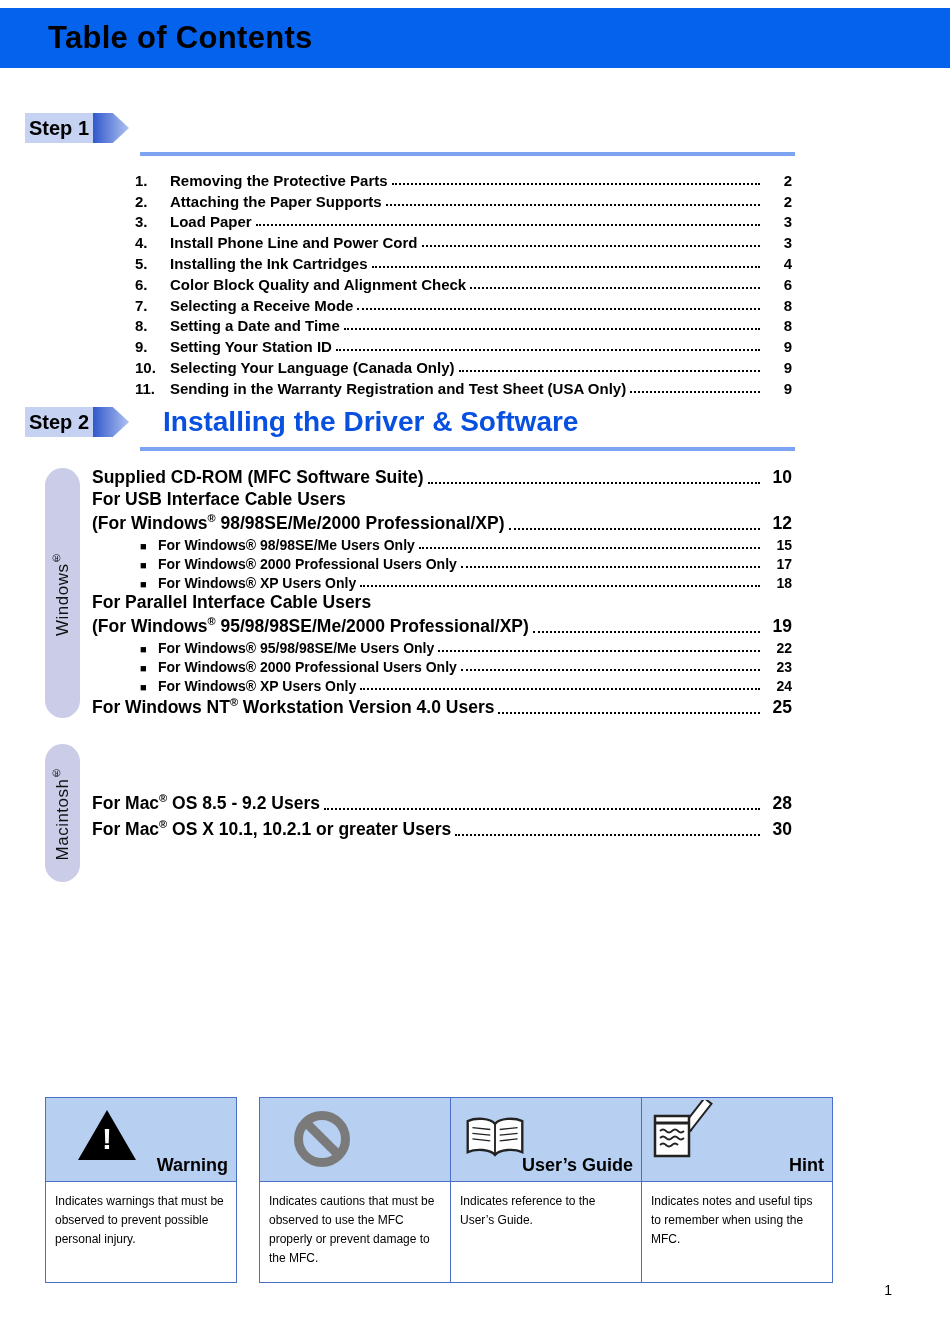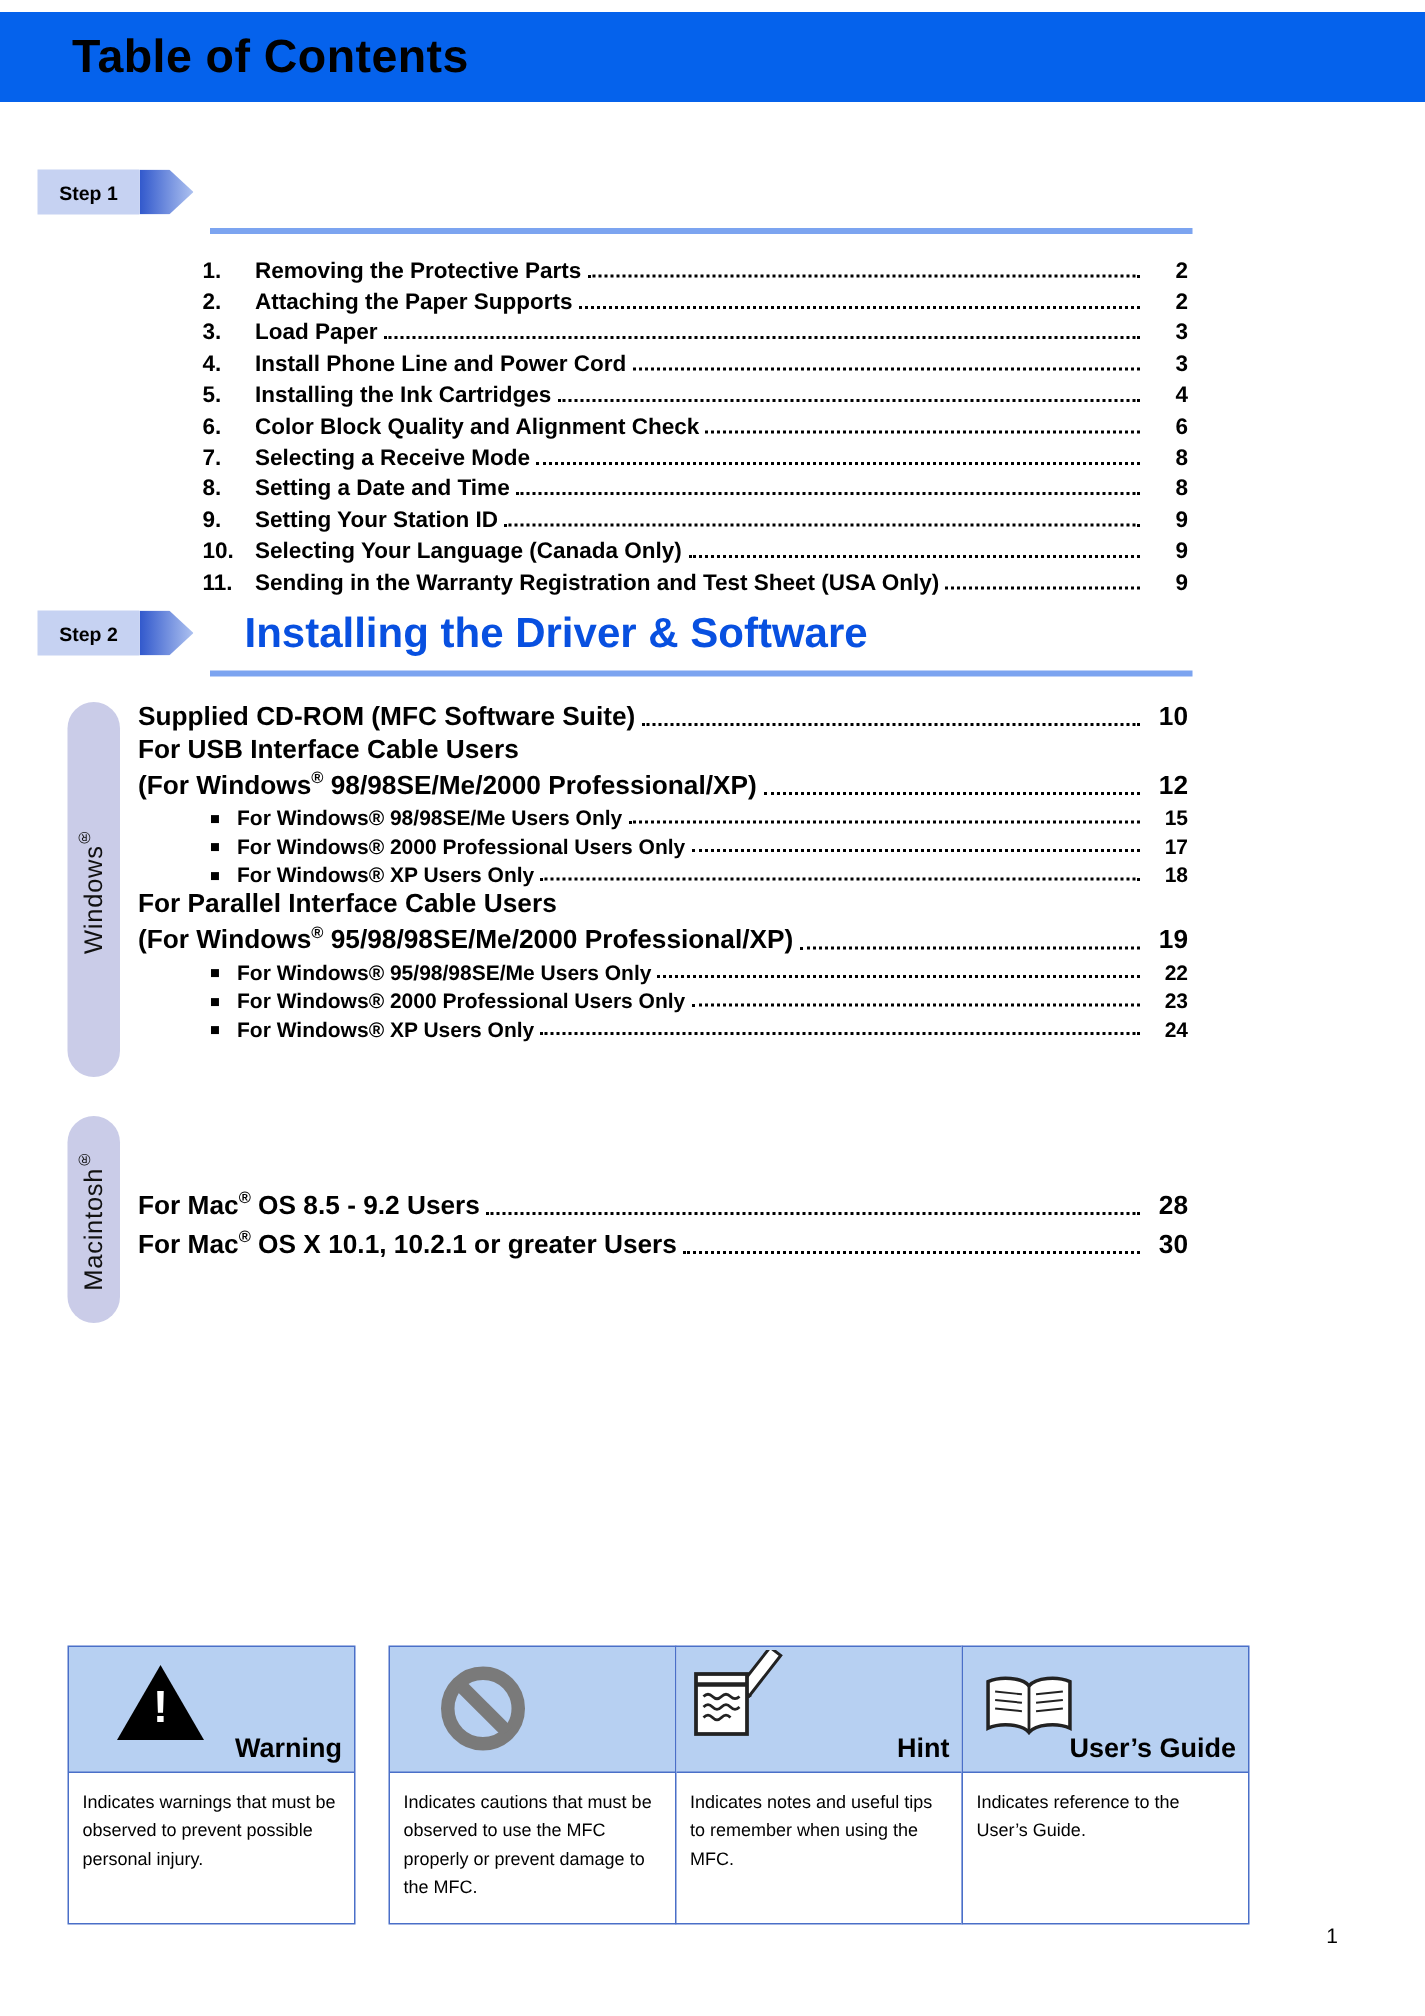--- a/index.html
+++ b/index.html
@@ -17,21 +17,21 @@
   .topbar{position:absolute;top:8px;left:0;width:950px;height:60px;
     background:var(--header_bg);display:flex;align-items:center;}
   .topbar .title{color:#000000;font-size:31px;font-weight:bold;margin-left:48px;letter-spacing:.3px;}
 
   
   .step-head{position:absolute;display:flex;align-items:center;height:32px;}
   #step1-head{top:112px;left:25px;}
   #step2-head{top:406px;left:25px;}
   .step-badge{width:68px;height:30px;background:var(--badge_bg);
     display:flex;align-items:center;justify-content:center;
-    font-size:13px;font-weight:bold;}
+    font-size:20px;font-weight:bold;}
   .step-arrow{width:36px;height:30px;
     background:linear-gradient(90deg,var(--arrow_from),var(--arrow_to));
     clip-path:polygon(0 0,55% 0,100% 50%,55% 100%,0 100%);}
   .step-title{font-size:28px;font-weight:bold;color:var(--title_blue);
     margin-left:34px;white-space:nowrap;}
   .rule{position:absolute;left:140px;width:655px;height:4px;background:var(--rule_blue);}
   #rule1{top:152px;} #rule2{top:447px;}
 
   
   .row{display:flex;align-items:flex-end;font-weight:bold;}
@@ -238,20 +238,25 @@
       <span class="txt">For Windows® 2000 Professional Users Only</span>
       <span class="leader"></span>
       <span class="pg">23</span>
     </div>
   <div class="row sub">
       <span class="bullet">■</span>
       <span class="txt">For Windows® XP Users Only</span>
       <span class="leader"></span>
       <span class="pg">24</span>
     </div>
+  <div class="row lg">
+      <span class="txt"><span>For Windows NT</span><sup>®</sup><span> Workstation Version 4.0 Users </span></span>
+      <span class="leader"></span>
+      <span class="pg">25</span>
+    </div>
 </div>
 
 <div id="toc-mac">
   <div class="row">
       <span class="txt"><span>For Mac</span><sup>®</sup><span> OS 8.5 - 9.2 Users </span></span>
       <span class="leader"></span>
       <span class="pg">28</span>
     </div>
   <div class="row">
       <span class="txt"><span>For Mac</span><sup>®</sup><span> OS X 10.1, 10.2.1 or greater Users </span></span>
@@ -270,52 +275,52 @@
     </div>
     <div class="lbody">Indicates warnings that must be observed to prevent possible personal injury.</div>
   </div>
 
   <div class="lbox">
     <div class="lhead">
       <div class="no-icon"></div>
       <span class="llabel"></span>
     </div>
     <div class="lbody">Indicates cautions that must be observed to use the MFC properly or prevent damage to the MFC.</div>
+  </div>
+
+  <div class="lbox join">
+    <div class="lhead">
+      <svg class="book-icon" width="64" height="44" viewBox="0 0 68 46">
+        <path d="M34 8 C29 2 14 1 5 5 L5 38 C14 34 29 35 34 41 C39 35 54 34 63 38 L63 5 C54 1 39 2 34 8 Z" fill="#fff" stroke="#222" stroke-width="2.5"></path>
+        <path d="M34 8 L34 41" stroke="#222" stroke-width="2"></path>
+        <line x1="10" y1="12" x2="29" y2="14" stroke="#222" stroke-width="1.4"></line>
+        <line x1="10" y1="18" x2="29" y2="20" stroke="#222" stroke-width="1.4"></line>
+        <line x1="10" y1="24" x2="29" y2="26" stroke="#222" stroke-width="1.4"></line>
+        <line x1="39" y1="14" x2="58" y2="12" stroke="#222" stroke-width="1.4"></line>
+        <line x1="39" y1="20" x2="58" y2="18" stroke="#222" stroke-width="1.4"></line>
+        <line x1="39" y1="26" x2="58" y2="24" stroke="#222" stroke-width="1.4"></line>
+      </svg>
+      <span class="llabel">User’s Guide</span>
+    </div>
+    <div class="lbody">Indicates reference to the User’s Guide.</div>
   </div>
 
   <div class="lbox join">
     <div class="lhead">
       <svg class="hint-icon" width="66" height="62" viewBox="0 0 66 62">
         <g transform="rotate(38 44 18)">
           <rect x="40" y="-4" width="9" height="34" fill="#fff" stroke="#222" stroke-width="2"></rect>
           <polygon points="40,30 49,30 44.5,41" fill="#fff" stroke="#222" stroke-width="2"></polygon>
           <polygon points="42.6,36 46.4,36 44.5,41" fill="#222"></polygon>
         </g>
         <rect x="5" y="16" width="34" height="40" fill="#fff" stroke="#222" stroke-width="2.5"></rect>
         <line x1="5" y1="23" x2="39" y2="23" stroke="#222" stroke-width="3"></line>
         <path d="M10 31 q3 -3 6 0 q3 3 6 0 q3 -3 6 0 q3 3 6 0" stroke="#222" stroke-width="1.8" fill="none"></path>
         <path d="M10 38 q3 -3 6 0 q3 3 6 0 q3 -3 6 0 q3 3 6 0" stroke="#222" stroke-width="1.8" fill="none"></path>
         <path d="M10 45 q3 -3 6 0 q3 3 6 0 q3 -3 6 0" stroke="#222" stroke-width="1.8" fill="none"></path>
       </svg>
       <span class="llabel">Hint</span>
     </div>
     <div class="lbody">Indicates notes and useful tips to remember when using the MFC.</div>
   </div>
-
-  <div class="lbox join">
-    <div class="lhead">
-      <svg class="book-icon" width="64" height="44" viewBox="0 0 68 46">
-        <path d="M34 8 C29 2 14 1 5 5 L5 38 C14 34 29 35 34 41 C39 35 54 34 63 38 L63 5 C54 1 39 2 34 8 Z" fill="#fff" stroke="#222" stroke-width="2.5"></path>
-        <path d="M34 8 L34 41" stroke="#222" stroke-width="2"></path>
-        <line x1="10" y1="12" x2="29" y2="14" stroke="#222" stroke-width="1.4"></line>
-        <line x1="10" y1="18" x2="29" y2="20" stroke="#222" stroke-width="1.4"></line>
-        <line x1="10" y1="24" x2="29" y2="26" stroke="#222" stroke-width="1.4"></line>
-        <line x1="39" y1="14" x2="58" y2="12" stroke="#222" stroke-width="1.4"></line>
-        <line x1="39" y1="20" x2="58" y2="18" stroke="#222" stroke-width="1.4"></line>
-        <line x1="39" y1="26" x2="58" y2="24" stroke="#222" stroke-width="1.4"></line>
-      </svg>
-      <span class="llabel">User’s Guide</span>
-    </div>
-    <div class="lbody">Indicates reference to the User’s Guide.</div>
-  </div>
 </div>
 
 <div class="page-num">1</div>
 
 </body></html>

